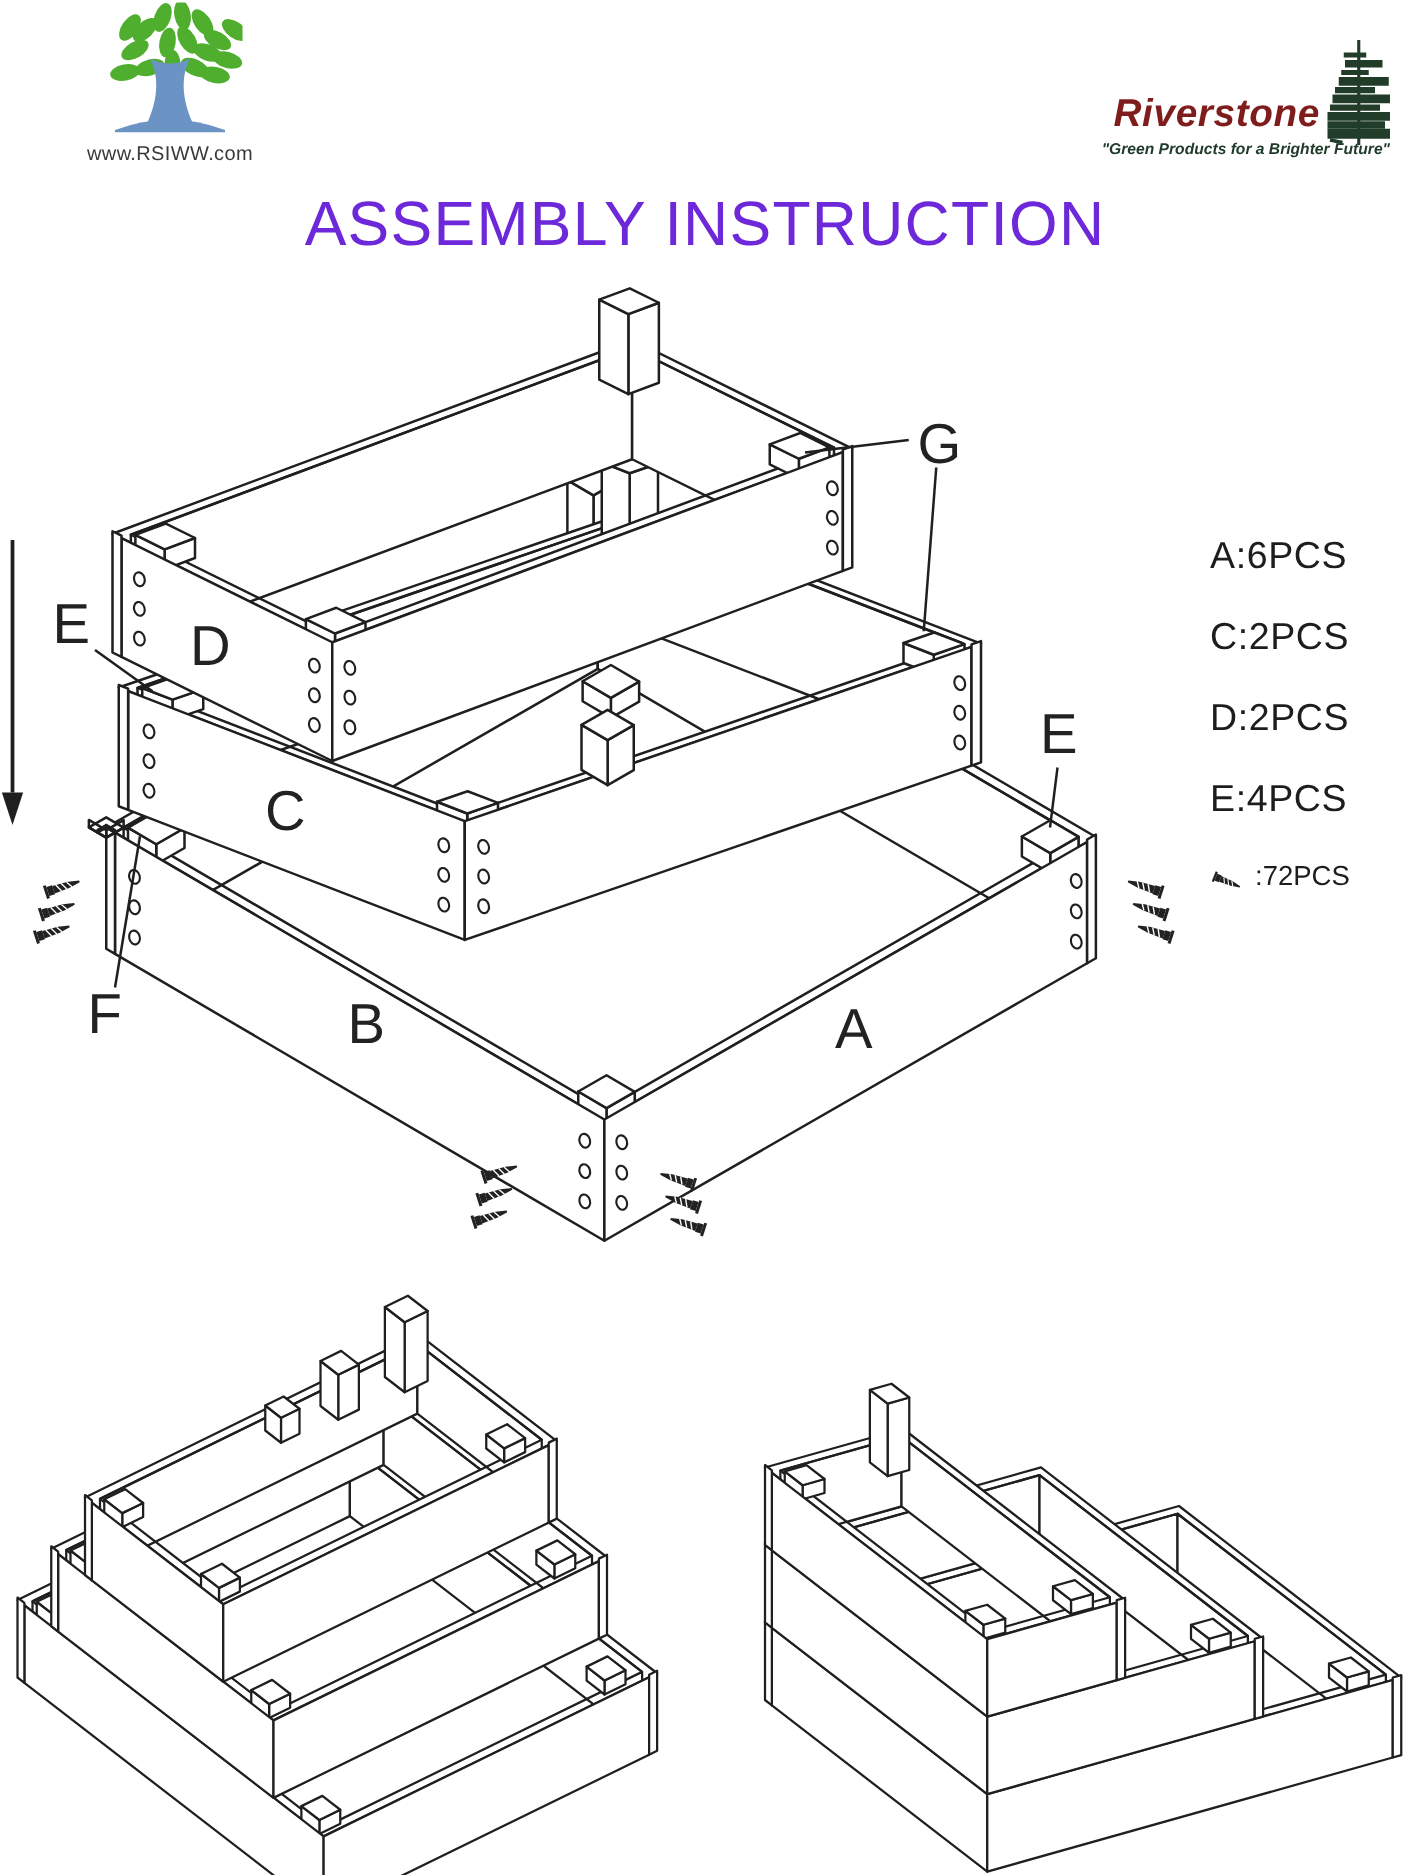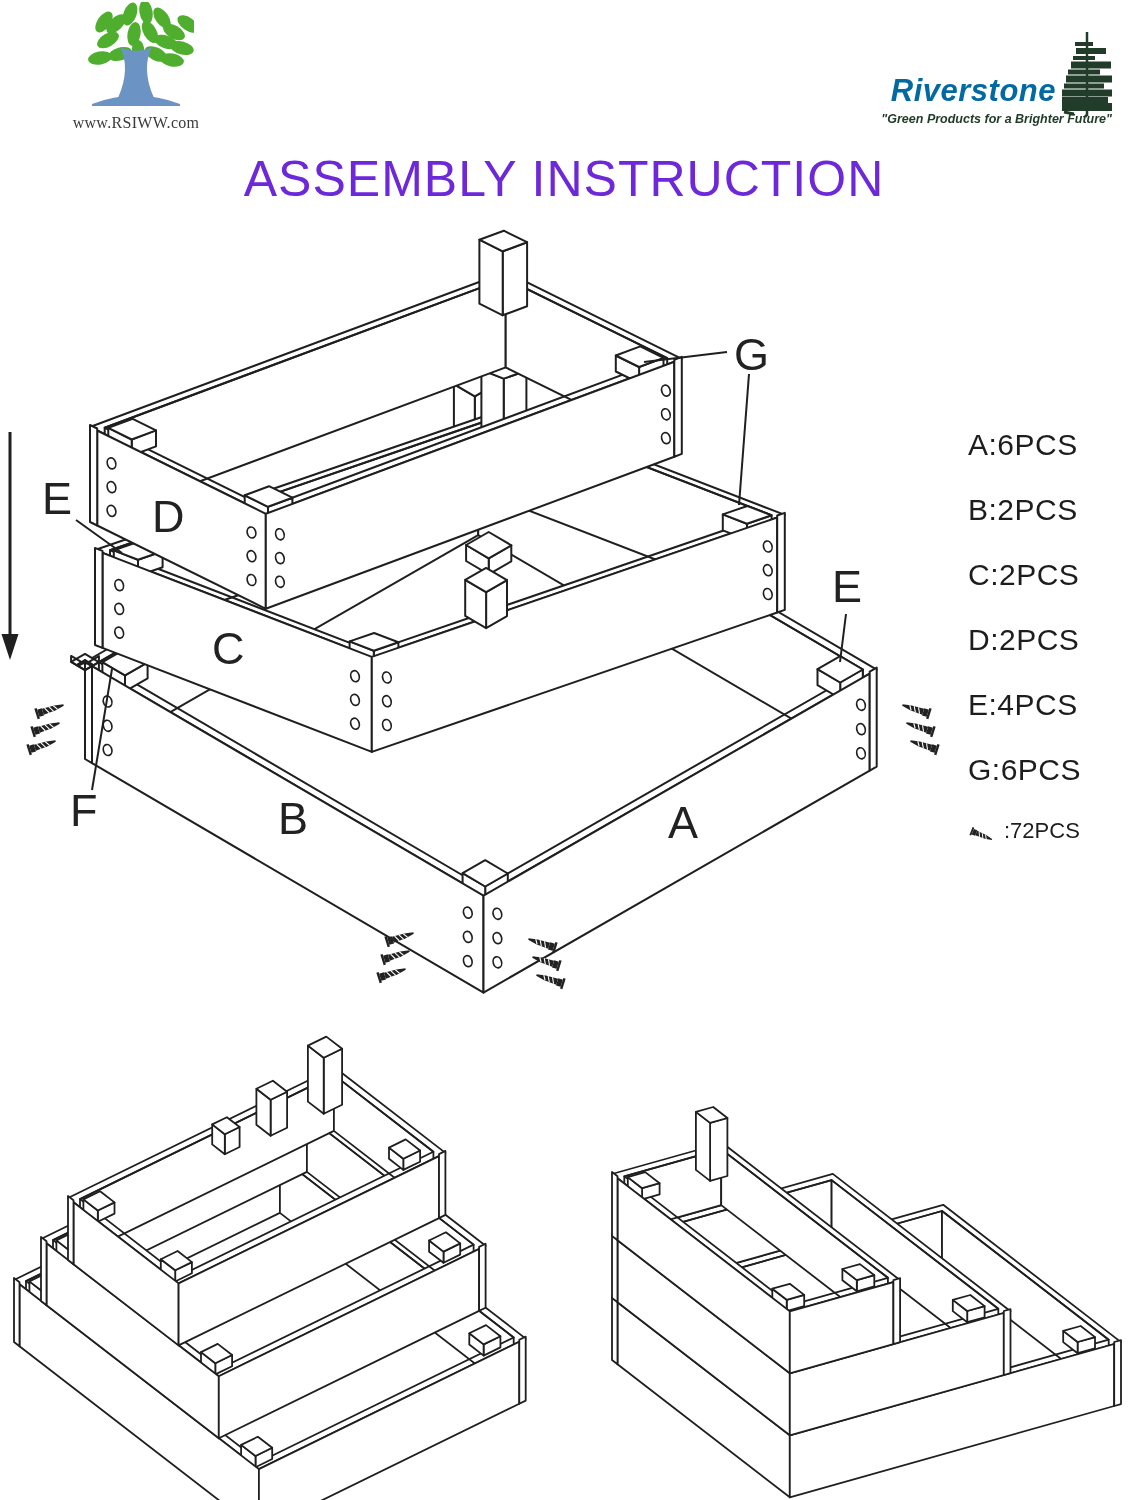--- a/index.html
+++ b/index.html
@@ -1,20 +1,20 @@
 <!DOCTYPE html>
 <html><head>
 <meta charset="utf-8">
 <style>
   html,body{margin:0;padding:0;background:#fff;}
   body{width:1128px;height:1500px;position:relative;font-family:"Liberation Sans",sans-serif;overflow:hidden;}
   .abs{position:absolute;}
   
   #logo-left{left:56px;top:2px;width:160px;text-align:center;}
-  #site-url{font-size:16px;color:#3a3a3a;letter-spacing:.3px;margin-top:4px;font-family:Liberation Serif, serif;}
+  #site-url{font-size:16px;color:#3a3a3a;letter-spacing:.3px;margin-top:4px;font-family:Liberation Sans, sans-serif;}
   #brand{right:16px;top:30px;width:250px;text-align:right;}
   #brand-row{display:flex;align-items:flex-end;justify-content:flex-end;gap:6px;}
   #brand-name{font-size:31px;font-weight:bold;font-style:italic;letter-spacing:.5px;line-height:1;padding-bottom:14px;}
   #brand-tagline{font-size:12.5px;font-weight:bold;font-style:italic;margin-top:-8px;white-space:nowrap;}
   
   #page-title{left:0;right:0;top:150px;text-align:center;font-size:50px;color:#6d28d9;letter-spacing:1px;font-family:"Liberation Sans",sans-serif;}
   
   #parts-list{left:968px;top:428px;width:160px;}
   .part-item{font-size:30px;color:#1d1d1d;letter-spacing:.5px;height:65px;}
   #screw-row{display:flex;align-items:center;font-size:22px;color:#1d1d1d;}
@@ -46,21 +46,21 @@
         <ellipse cx="110" cy="22" rx="12" ry="6.5" fill="#4fae2e" transform="rotate(35 110 22)"></ellipse>
       </g>
     <path id="trunk" d="M40,96 C49,76 49,58 42,45 C52,50 64,50 74,45 C67,58 67,76 76,96 Z" fill="#6b93c4"></path>
     <path id="mound" d="M14,102 Q58,85 102,102 L102,104 L14,104 Z" fill="#6b93c4"></path>
   </svg>
   <div id="site-url">www.RSIWW.com</div>
 </div>
 
 <div class="abs" id="brand">
   <div id="brand-row">
-    <span id="brand-name" style="color: #0369a1;">Riverstone</span>
+    <span id="brand-name" style="color: #7f1d1d;">Riverstone</span>
     <svg width="50" height="90" viewBox="0 0 50 90">
       <g id="pine">
           <path d="M25,2 L25,86" stroke="#223c2a" stroke-width="2.5"></path>
           <path d="M13,14 L31,14" stroke="#223c2a" stroke-width="4"></path>
           <path d="M14,21 L44,21" stroke="#223c2a" stroke-width="6"></path>
           <path d="M11,28 L33,28" stroke="#223c2a" stroke-width="4"></path>
           <path d="M9,35 L49,35" stroke="#223c2a" stroke-width="7"></path>
           <path d="M6,42 L38,42" stroke="#223c2a" stroke-width="5"></path>
           <path d="M4,49 L54,49" stroke="#223c2a" stroke-width="7"></path>
           <path d="M2,56 L42,56" stroke="#223c2a" stroke-width="5"></path>
@@ -71,25 +71,23 @@
         </g>
     </svg>
   </div>
   <div id="brand-tagline" style="color: rgb(34, 60, 42);">"Green Products for a Brighter Future"</div>
 </div>
 
 <div class="abs" id="page-title">ASSEMBLY INSTRUCTION</div>
 
 <div class="abs" id="parts-list">
   <div class="part-item">A:6PCS</div>
-  <div class="part-item">B:2PCS</div>
   <div class="part-item">C:2PCS</div>
   <div class="part-item">D:2PCS</div>
   <div class="part-item">E:4PCS</div>
-  <div class="part-item">G:6PCS</div>
   <div id="screw-row">
     <svg width="36" height="24" viewBox="0 0 36 24">
         <g id="screw-ico">
           <g transform="translate(3 12) rotate(22) scale(0.78)">
             <path d="M0,-5.4 L2.4,-5.4 L2.4,5.4 L0,5.4 Z" fill="#222222"></path>
             <path d="M2.4,-3.8 L7.2,-3.8 L7.2,3.8 L2.4,3.8 Z" fill="#222222"></path>
             <path d="M7.2,-3.1 L20,-2.5 L29,-0.7 L29,0.7 L20,2.5 L7.2,3.1 Z" fill="#222222"></path>
             <path d="M10,-3 L13,2.9 M14.5,-2.8 L17.5,2.7 M19,-2.5 L22,2.3" stroke="#fff" stroke-width="1.1" fill="none"></path>
           </g>
         </g>

